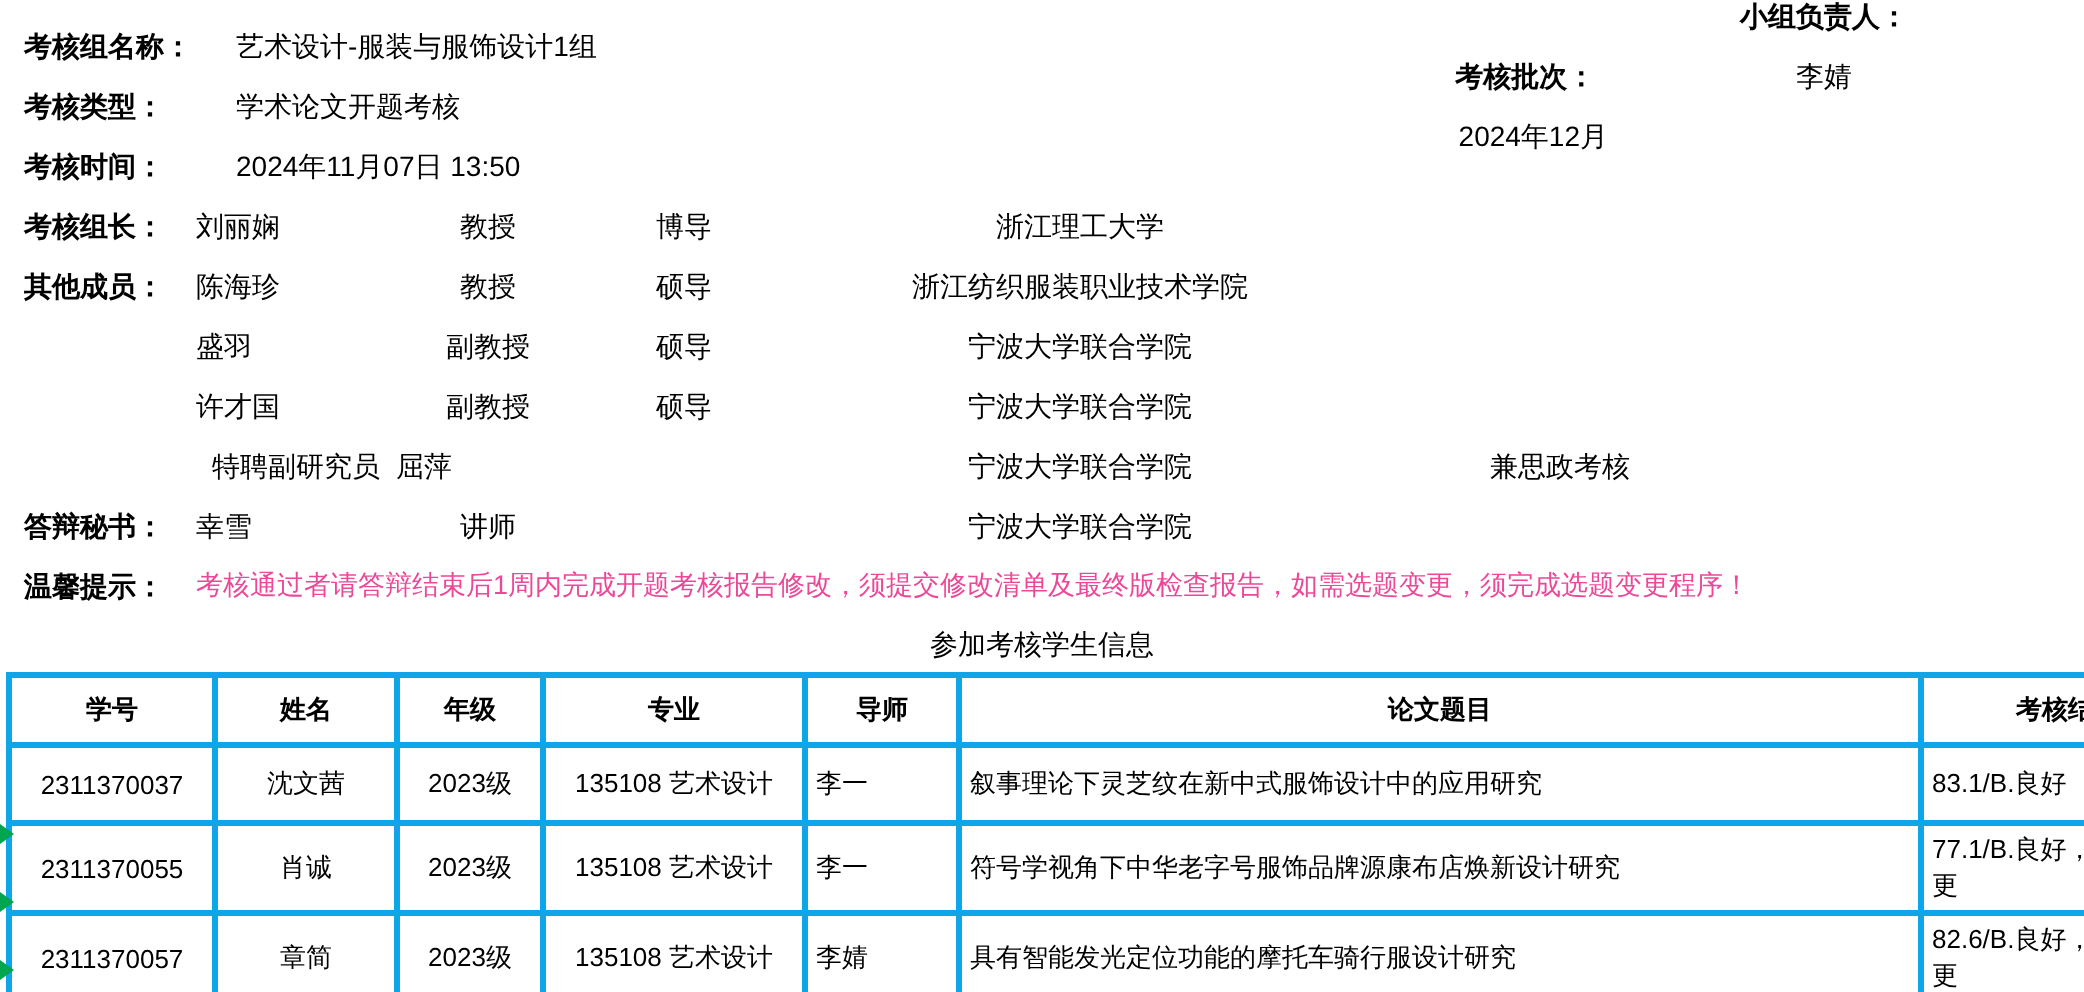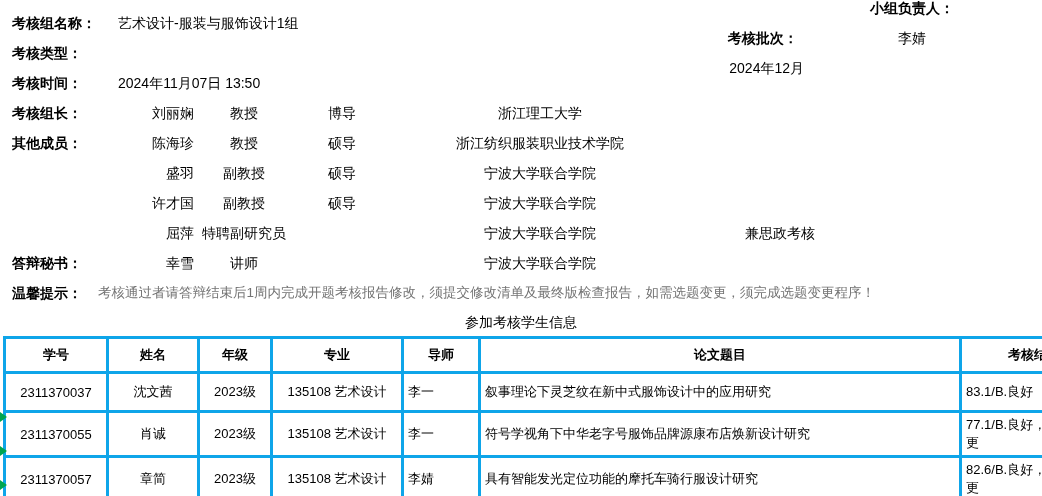--- a/index.html
+++ b/index.html
@@ -58,28 +58,28 @@
     flex-direction: column;
   }
 
   
   .crow {
     display: flex;
     align-items: center;
     height: 30px;
     line-height: 30px;
   }
-  .c-name   { width: 96px; text-align: right; }
+  .c-name   { width: 96px; text-align: left; }
   .c-title  { width: 100px; text-align: center; }
   .c-degree { width: 96px; text-align: center; }
   .c-org    { width: 300px; text-align: center; }
   .c-extra  { width: 180px; text-align: center; }
 
   .tip {
-    color: #737373;
+    color: #ec4899;
     font-size: 13.5px;
     white-space: nowrap;
   }
   .tip-lbl {
     font-weight: bold;
     color: #000000;
     width: 86px;
   }
 
   .sec-title {
@@ -145,20 +145,21 @@
       </div>
       <div class="rightcell" style="margin-right:76px;">
         <span class="lbl">小组负责人：</span>
         <span class="val">李婧</span>
       </div>
     </div>
 
     <div class="row2col">
       <div class="leftcell">
         <span class="lbl lbl-w">考核类型：</span>
+        <span class="val">学术论文开题考核</span>
       </div>
       <div class="rightcell" style="margin-right:226px;">
         <span class="lbl">考核批次：</span>
         <span class="val" style="margin-left:8px;">2024年12月</span>
       </div>
     </div>
 
     <div class="row2col">
       <div class="leftcell">
         <span class="lbl lbl-w">考核时间：</span>
@@ -197,22 +198,22 @@
       <span class="lbl lbl-w"></span>
       <span class="val c-name">许才国</span>
       <span class="val c-title">副教授</span>
       <span class="val c-degree">硕导</span>
       <span class="val c-org">宁波大学联合学院</span>
       <span class="val c-extra"></span>
     </div>
 
     <div class="crow">
       <span class="lbl lbl-w"></span>
+      <span class="val c-title">特聘副研究员</span>
       <span class="val c-name">屈萍</span>
-      <span class="val c-title">特聘副研究员</span>
       <span class="val c-degree"></span>
       <span class="val c-org">宁波大学联合学院</span>
       <span class="val c-extra">兼思政考核</span>
     </div>
 
     <div class="crow">
       <span class="lbl lbl-w">答辩秘书：</span>
       <span class="val c-name">幸雪</span>
       <span class="val c-title">讲师</span>
       <span class="val c-degree"></span>

